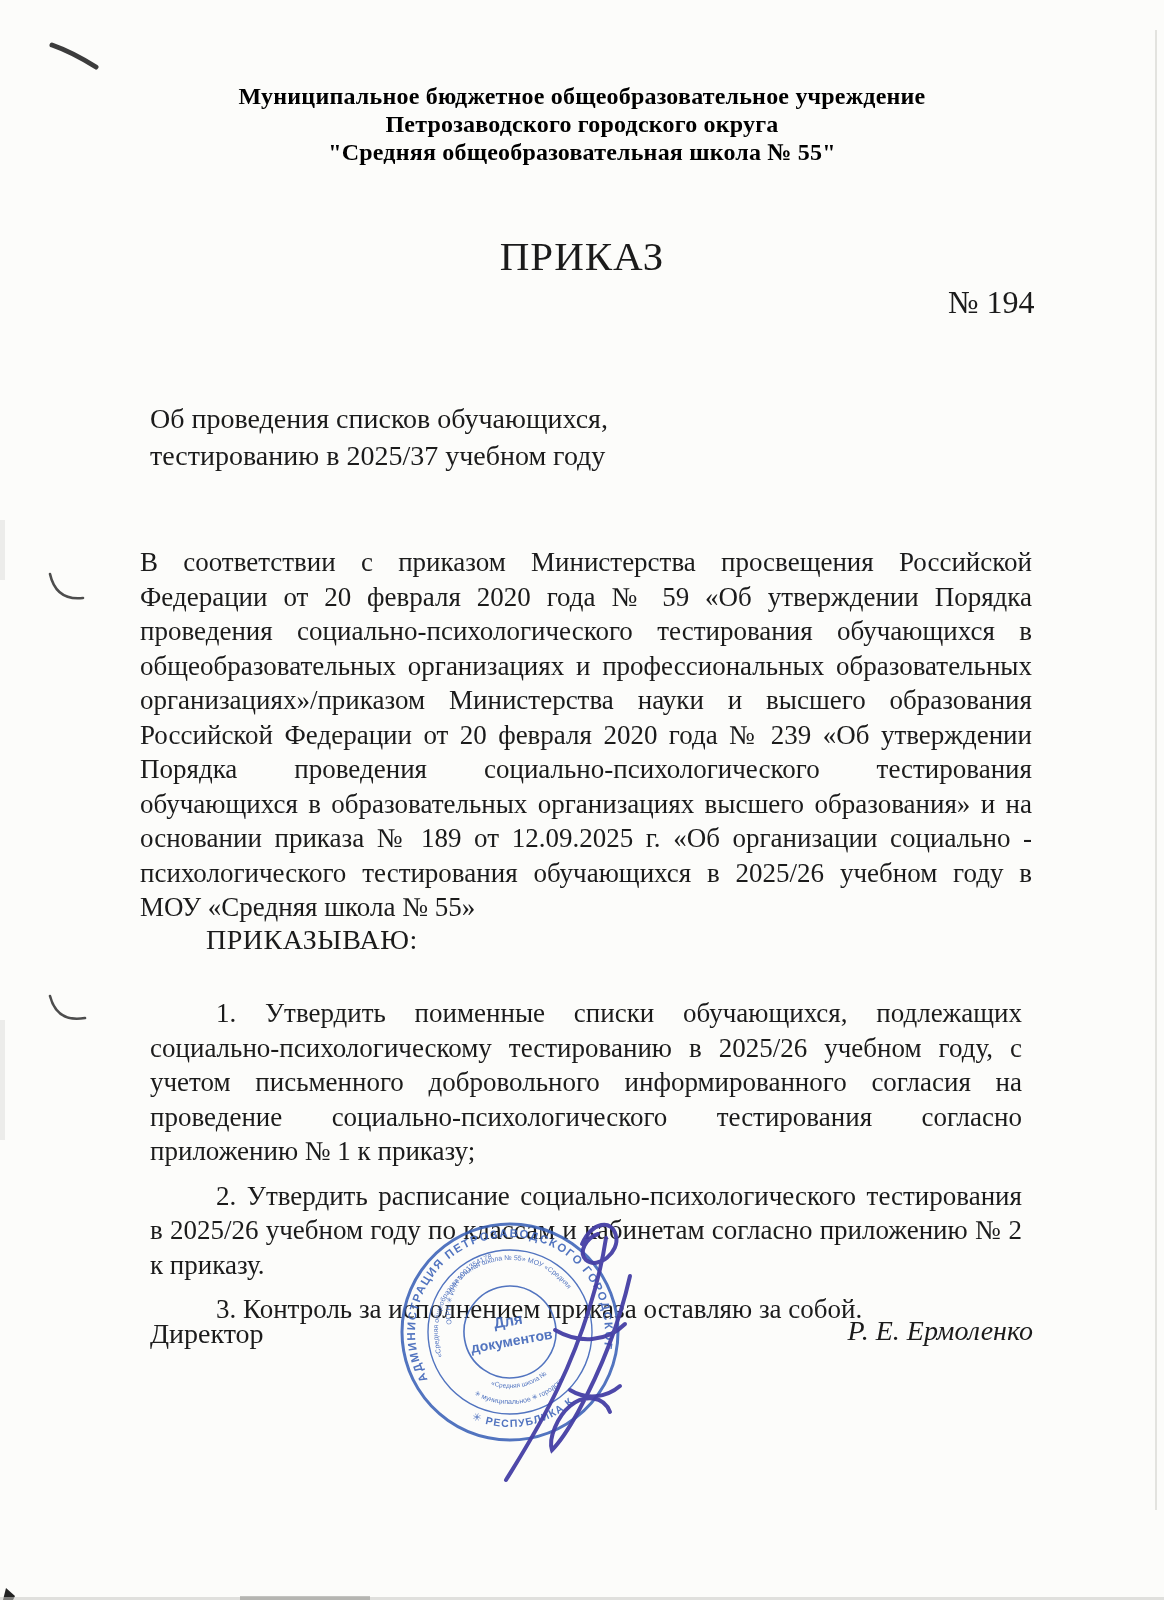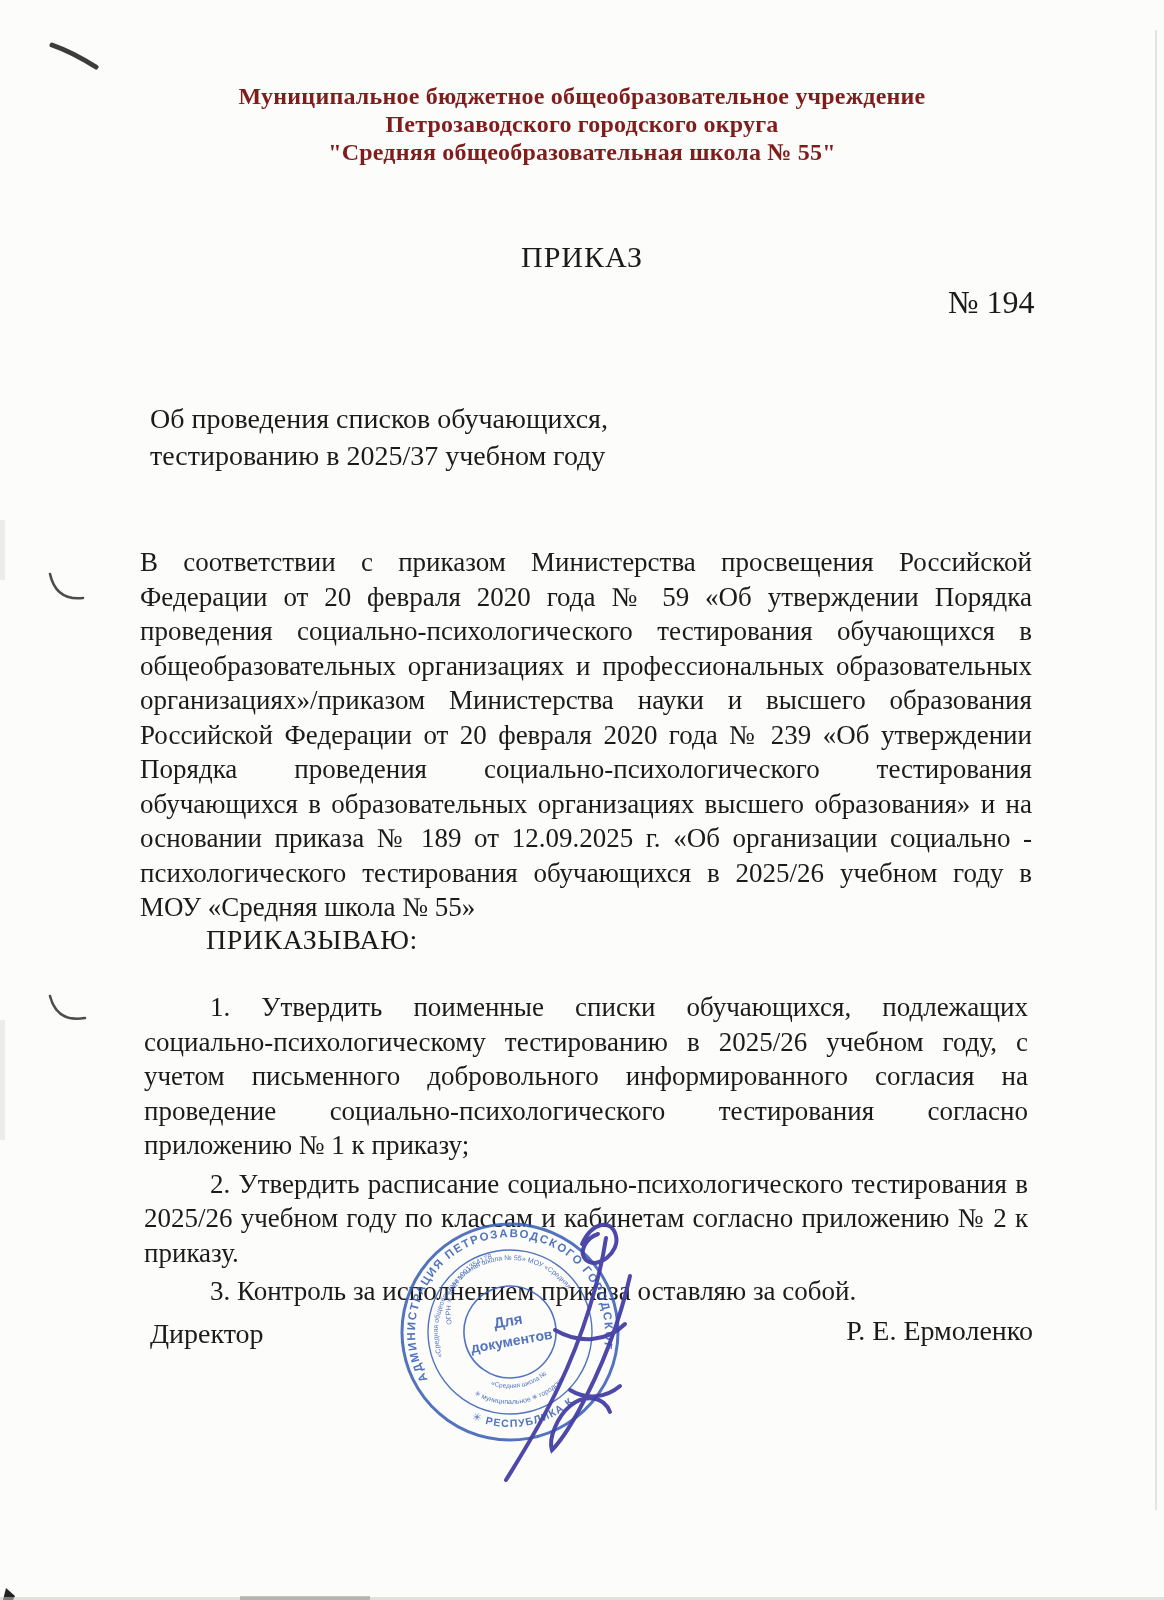--- a/index.html
+++ b/index.html
@@ -5,41 +5,41 @@
   html,body{margin:0;padding:0;background:#ffffff;}
   .page{
     position:relative;width:1164px;height:1600px;overflow:hidden;
     background:#fcfcfa;
     font-family:"Liberation Serif","DejaVu Serif",serif;
     color:#1b1b1b;
   }
   .hdr{
     position:absolute;top:82px;left:0;width:100%;
     text-align:center;font-weight:bold;font-size:24px;line-height:28px;
-    color:#7f1d1d;letter-spacing:.2px;
+    color:#000000;letter-spacing:.2px;
   }
   .order-title{
-    position:absolute;top:240px;left:0;width:100%;
-    text-align:center;font-size:30px;letter-spacing:1px;
+    position:absolute;top:232px;left:0;width:100%;
+    text-align:center;font-size:41px;letter-spacing:1px;
   }
   .date-line{position:absolute;left:150px;top:295px;font-size:28px;}
   .number-line{position:absolute;left:948px;top:284px;font-size:32px;}
   .subject{position:absolute;left:150px;top:400px;font-size:28px;line-height:37px;}
   .body-par{
     position:absolute;left:140px;top:545px;width:892px;
     font-size:27px;line-height:34.5px;text-align:justify;
   }
   .command{position:absolute;left:206px;top:924px;font-size:28px;letter-spacing:.5px;}
   .items{
     position:absolute;left:140px;top:986px;width:892px;
     font-size:27px;line-height:34.5px;text-align:justify;
   }
-  .items p{margin:4px;text-indent:66px;}
+  .items p{margin:10px;text-indent:66px;}
   .sig-role{position:absolute;left:150px;top:1318px;font-size:28px;text-align:right;}
-  .sig-name{position:absolute;right:131px;top:1315px;font-size:28px;}
+  .sig-name{position:absolute;right:131px;top:1315px;font-size:28px;font-style:italic;}
   .stamp{
     position:absolute;left:394px;top:1216px;width:232px;height:232px;
     transform:rotate(-10deg);opacity:.88;
   }
   .stamp text{font-family:"Liberation Sans","DejaVu Sans",sans-serif;}
   .signature-svg{position:absolute;left:330px;top:1180px;width:390px;height:320px;}
   .artifacts{position:absolute;left:0;top:0;width:1164px;height:1600px;pointer-events:none;}
 </style>
 </head>
 <body>

